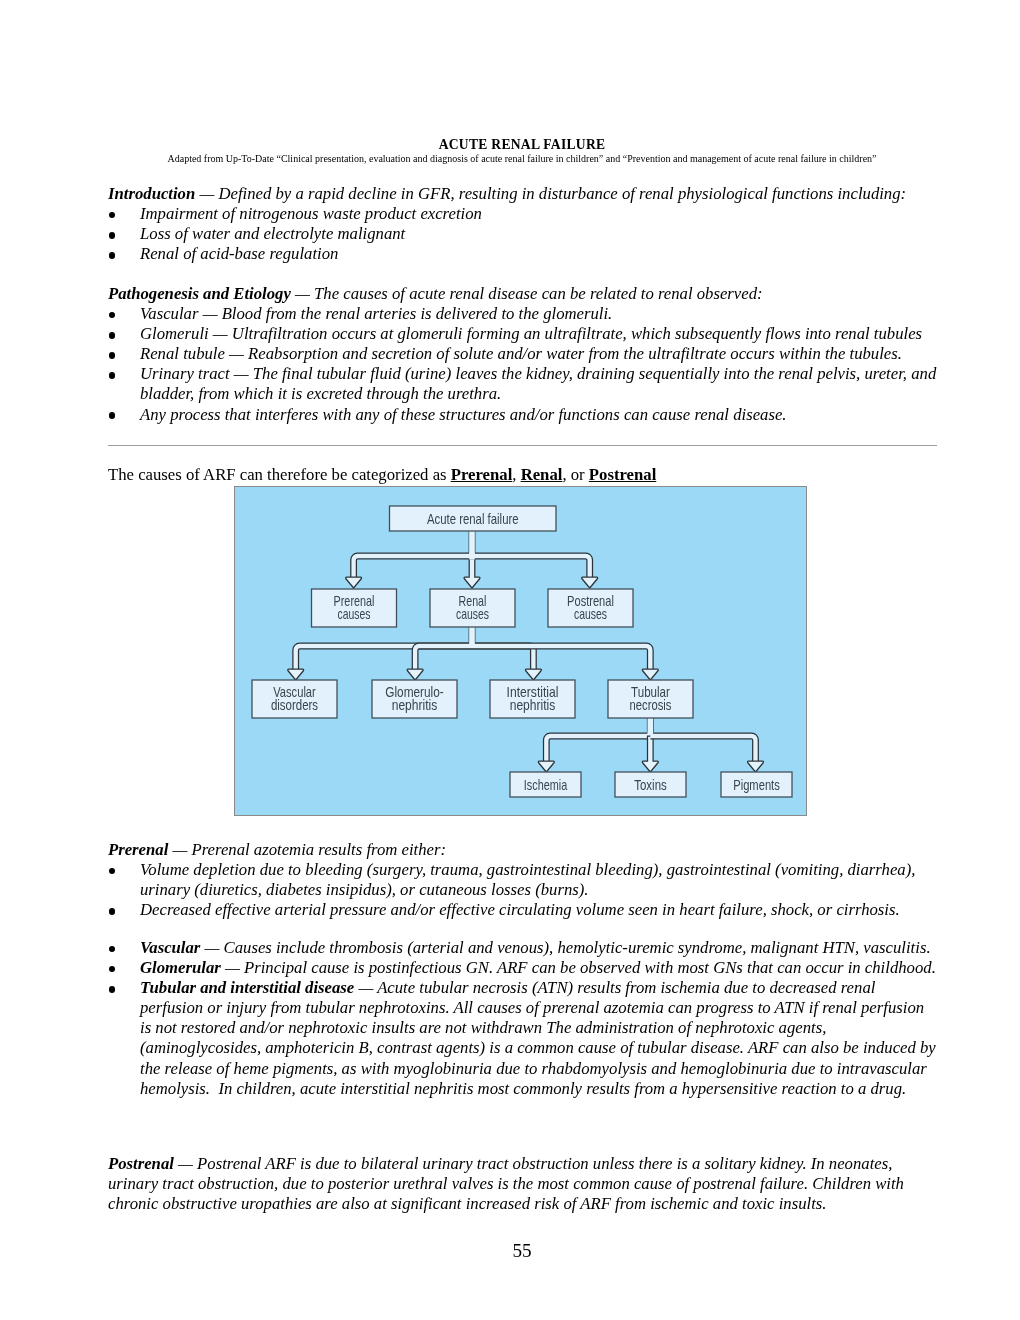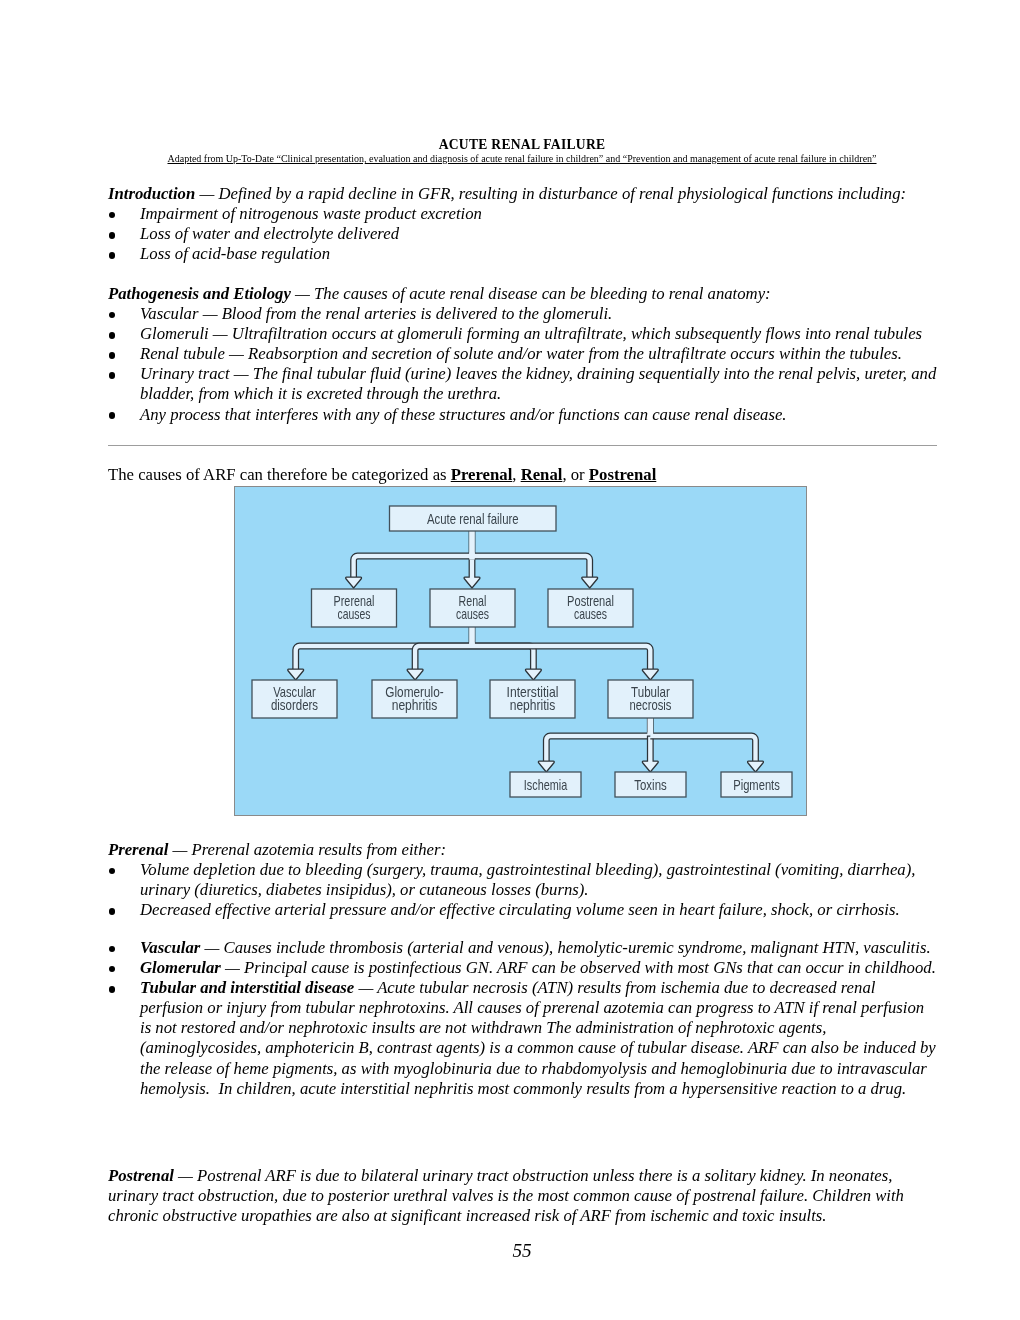--- a/index.html
+++ b/index.html
@@ -6,57 +6,57 @@
   html,body{margin:0;padding:0;background:#ffffff;}
   body{width:1020px;height:1320px;overflow:hidden;
        font-family:"Liberation Serif",serif;color:#000;
        -webkit-font-smoothing:antialiased;}
   .page{position:relative;width:1020px;height:1090px;background:#fff;
         will-change:transform;}
 
   .doctitle{position:absolute;left:108px;top:137px;width:828px;text-align:center;
             font-weight:bold;font-size:13.6px;line-height:15px;letter-spacing:.28px;}
   .subtitle{position:absolute;left:108px;top:153px;width:828px;text-align:center;
-            font-size:10px;line-height:12px;text-decoration:underline;}
+            font-size:10px;line-height:12px;}
 
   .blk{position:absolute;left:108px;width:829px;font-size:16.72px;line-height:20.1px;
        text-align:left;font-style:italic;}
   p{margin:0;padding:0;white-space:pre-wrap;}
   .bul{position:relative;padding-left:32px;}
   .bul>.dot{position:absolute;left:0.5px;top:7.9px;width:6.5px;height:6.5px;
             border-radius:50%;background:#000;font-size:0;line-height:0;}
 
   .rule{position:absolute;left:108px;top:445px;width:829px;height:0;
         border-top:1.1px solid #9d9d9d;}
 
   .cap{position:absolute;left:108px;top:465px;width:828px;text-align:left;
        font-size:16.72px;line-height:20.1px;}
   .cap .em{text-decoration:underline;font-weight:bold;}
 
   .figwrap{position:absolute;left:234px;top:486px;width:573px;height:330px;}
   .figwrap svg{display:block;}
 
 
   .pageno{position:absolute;left:108px;top:1241px;width:828px;text-align:center;
-          font-size:19.2px;line-height:20.1px;font-style:italic;}
+          font-size:19.2px;line-height:20.1px;}
 </style>
 </head>
 <body>
 
 <div class="page">
   <div class="doctitle">ACUTE RENAL FAILURE</div>
   <div class="subtitle">Adapted from Up-To-Date “Clinical presentation, evaluation and diagnosis of acute renal failure in children” and “Prevention and management of acute renal failure in children”</div>
   <div class="blk" style="top:184px;">
     <p><b>Introduction</b><span> — Defined by a rapid decline in GFR, resulting in disturbance of renal physiological functions including:</span></p>
     <p class="bul"><span class="dot">•</span><span>Impairment of nitrogenous waste product excretion</span></p>
-    <p class="bul"><span class="dot">•</span><span>Loss of water and electrolyte delivered</span></p>
-    <p class="bul"><span class="dot">•</span><span>Loss of acid-base regulation</span></p>
+    <p class="bul"><span class="dot">•</span><span>Loss of water and electrolyte malignant</span></p>
+    <p class="bul"><span class="dot">•</span><span>Renal of acid-base regulation</span></p>
   </div>
   <div class="blk" style="top:284px;">
-    <p><b>Pathogenesis and Etiology</b><span> — The causes of acute renal disease can be bleeding to renal anatomy:</span></p>
+    <p><b>Pathogenesis and Etiology</b><span> — The causes of acute renal disease can be related to renal observed:</span></p>
     <p class="bul"><span class="dot">•</span><span>Vascular — Blood from the renal arteries is delivered to the glomeruli.</span></p>
     <p class="bul"><span class="dot">•</span><span>Glomeruli — Ultrafiltration occurs at glomeruli forming an ultrafiltrate, which subsequently flows into renal tubules</span></p>
     <p class="bul"><span class="dot">•</span><span>Renal tubule — Reabsorption and secretion of solute and/or water from the ultrafiltrate occurs within the tubules.</span></p>
     <p class="bul"><span class="dot">•</span><span>Urinary tract — The final tubular fluid (urine) leaves the kidney, draining sequentially into the renal pelvis, ureter, and bladder, from which it is excreted through the urethra.</span></p>
     <p class="bul"><span class="dot">•</span><span>Any process that interferes with any of these structures and/or functions can cause renal disease.</span></p>
   </div>
   <div class="rule"></div>
   <div class="cap"><span>The causes of ARF can therefore be categorized as </span><span class="em">Prerenal</span><span>, </span><span class="em">Renal</span><span>, or </span><span class="em">Postrenal</span></div>
   <div class="figwrap">
     <svg width="573" height="330" viewBox="0 0 573 330">
@@ -140,17 +140,17 @@
   <div class="blk" style="top:840px;">
     <p><b>Prerenal</b><span> — Prerenal azotemia results from either:</span></p>
     <p class="bul"><span class="dot">•</span><span>Volume depletion due to bleeding (surgery, trauma, gastrointestinal bleeding), gastrointestinal (vomiting, diarrhea), urinary (diuretics, diabetes insipidus), or cutaneous losses (burns).</span></p>
     <p class="bul"><span class="dot">•</span><span>Decreased effective arterial pressure and/or effective circulating volume seen in heart failure, shock, or cirrhosis.</span></p>
   </div>
   <div class="blk" style="top:938px;">
     <p class="bul"><span class="dot">•</span><b>Vascular</b><span> — Causes include thrombosis (arterial and venous), hemolytic-uremic syndrome, malignant HTN, vasculitis.</span></p>
     <p class="bul"><span class="dot">•</span><b>Glomerular</b><span> — Principal cause is postinfectious GN. ARF can be observed with most GNs that can occur in childhood.</span></p>
     <p class="bul"><span class="dot">•</span><b>Tubular and interstitial disease</b><span> — Acute tubular necrosis (ATN) results from ischemia due to decreased renal perfusion or injury from tubular nephrotoxins. All causes of prerenal azotemia can progress to ATN if renal perfusion is not restored and/or nephrotoxic insults are not withdrawn The administration of nephrotoxic agents, (aminoglycosides, amphotericin B, contrast agents) is a common cause of tubular disease. ARF can also be induced by the release of heme pigments, as with myoglobinuria due to rhabdomyolysis and hemoglobinuria due to intravascular hemolysis.  In children, acute interstitial nephritis most commonly results from a hypersensitive reaction to a drug.</span></p>
   </div>
-  <div class="blk" style="top:1154px;margin-top:12px;">
+  <div class="blk" style="top:1154px;">
     <p><b>Postrenal</b><span> — Postrenal ARF is due to bilateral urinary tract obstruction unless there is a solitary kidney. In neonates, urinary tract obstruction, due to posterior urethral valves is the most common cause of postrenal failure. Children with chronic obstructive uropathies are also at significant increased risk of ARF from ischemic and toxic insults.</span></p>
   </div>
   <div class="pageno">55</div>
 </div>
 
 </body></html>

